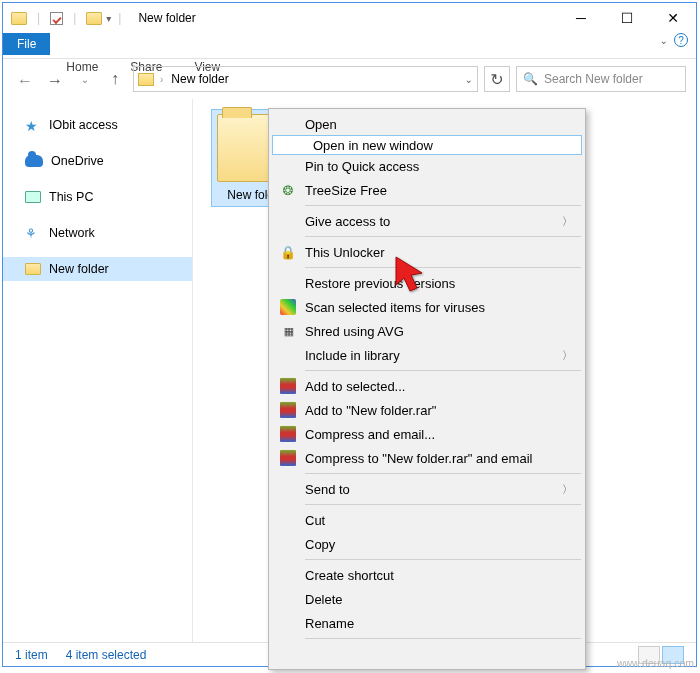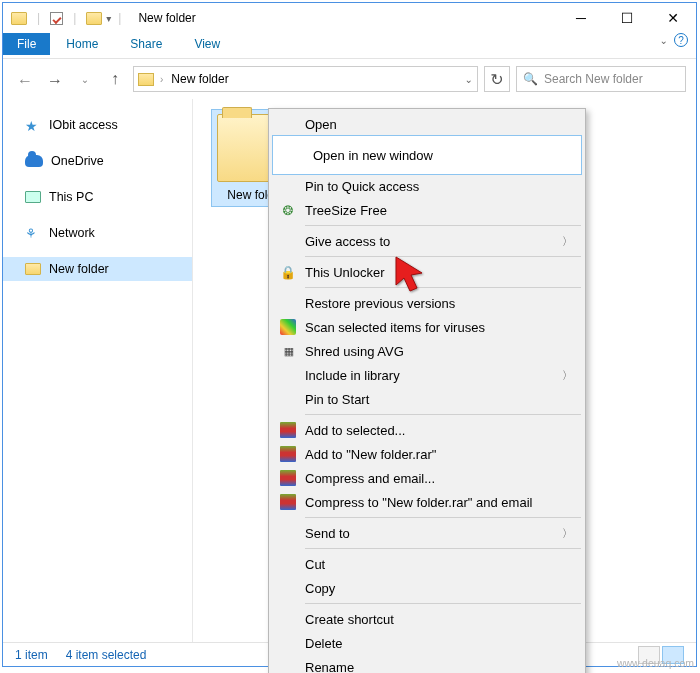--- a/index.html
+++ b/index.html
@@ -13,21 +13,21 @@
   .titlebar .sep { color: #ccc; margin: 0 6px; }
   .titlebar .chk { width: 13px; height: 13px; border: 1px solid #888; position: relative; }
   .titlebar .chk::after { content:""; position:absolute; left:2px; top:4px; width:6px; height:3px; border-left:2px solid #c43; border-bottom:2px solid #c43; transform: rotate(-45deg); }
   .titlebar .title { margin-left: 10px; }
   .winbtns { margin-left: auto; display: flex; }
   .winbtn { width: 46px; height: 30px; display:flex; align-items:center; justify-content:center; font-size:14px; }
   
   
   .ribbon { height: 26px; display:flex; align-items:flex-start; border-bottom: 1px solid #e3e3e3; font-size: 12px; }
   .ribbon .file { background:#1979ca; color:#fff; padding: 4px 14px; display:flex; align-items:center; }
-  .ribbon .tab { padding: 4px 16px; display:flex; align-items:center; color:#0369a1; }
+  .ribbon .tab { padding: 4px 16px; display:flex; align-items:center; color:#404040;margin-top:23px; }
   .ribbon .right { margin-left:auto; display:flex; align-items:center; padding-right:8px; gap:6px; color:#1979ca; }
   .chev { font-size:10px; color:#666; }
   
   
   .addrbar { height: 40px; display:flex; align-items:center; padding: 6px 10px; gap:6px; }
   .navarrow { width:24px; height:24px; display:flex; align-items:center; justify-content:center; color:#888; font-size:16px; }
   .navarrow.enabled { color:#555; }
   .addrbox { flex:1; height:26px; border:1px solid #ccc; display:flex; align-items:center; padding:0 4px; font-size:12px; gap:6px; }
   .addrbox .folder-small { width:16px; height:13px; background: linear-gradient(#ffe9a6,#f7d66f); border:1px solid #d4b44a; }
   .addrbox .crumb { padding: 0 2px; }
@@ -51,21 +51,21 @@
   .content { flex:1; padding:10px 18px; position:relative; }
   .folder-sel { width:90px; text-align:center; font-size:12px; }
   .folder-sel .bigfolder { width:78px; height:68px; margin:0 auto 6px; background:linear-gradient(#fff3c9,#f8da85); border:1px solid #cfae4c; border-radius:2px; position:relative; }
   .folder-sel .bigfolder::before { content:""; position:absolute; top:-8px; left:4px; width:28px; height:10px; background:#f8da85; border:1px solid #cfae4c; border-bottom:none; border-radius:2px 2px 0 0;}
   .folder-sel.wrap { display:inline-block; padding:4px; background:#cde8ff; border:1px solid #8cc4f0; }
   
   
   .ctx { position:absolute; left:268px; top:108px; width:318px; background:#f1f1f1; border:1px solid #b8b8b8; box-shadow:3px 3px 6px rgba(0,0,0,.25); font-size:13px; padding:3px 2px; }
   .ctx-item { display:flex; align-items:center; height:24px; padding-left:34px; padding-right:10px; position:relative; }
   .ctx-item.bold { font-weight:400; }
-  .ctx-item.hover { background:#fff; border:1px solid #8cc4f0; height:40px; margin:-1px 1px;padding-left:40px; }
+  .ctx-item.hover { background:#fff; border:1px solid #8cc4f0; height:20px; margin:-1px 1px;padding-left:40px; }
   .ctx-sep { height:1px; background:#d0d0d0; margin:3px 2px 3px 34px; }
   .ctx .sub { margin-left:auto; color:#555; font-size:11px; }
   .ctx .cicon { position:absolute; left:9px; width:16px; height:16px; display:flex; align-items:center; justify-content:center; }
   .ci-tree { color:#3a8a3a; font-size:13px; }
   .ci-lock { color:#b88b2a; font-size:13px; }
   .ci-shield { background:linear-gradient(45deg,#e33,#ec3,#3c3,#36c); width:14px;height:14px; border-radius:2px;}
   .ci-shred { color:#444; font-size:11px; letter-spacing:-2px;}
   .ci-rar { width:14px;height:14px; background:linear-gradient(#7a3,#c33 40%,#c33 60%,#36c); border-radius:1px;}
   
   
@@ -212,23 +212,20 @@
       <span>Scan selected items for viruses</span>
     </div>
   <div class="ctx-item">
       <span class="cicon ci-shred">▦</span>
       <span>Shred using AVG</span>
     </div>
   <div class="ctx-item">
       <span>Include in library</span>
       <span class="sub">〉</span>
     </div>
-  <div class="ctx-item">
-      <span>Pin to Start</span>
-    </div>
   <div class="ctx-sep"></div>
   <div class="ctx-item">
       <span class="cicon ci-rar"></span>
       <span>Add to selected...</span>
     </div>
   <div class="ctx-item">
       <span class="cicon ci-rar"></span>
       <span>Add to "New folder.rar"</span>
     </div>
   <div class="ctx-item">

